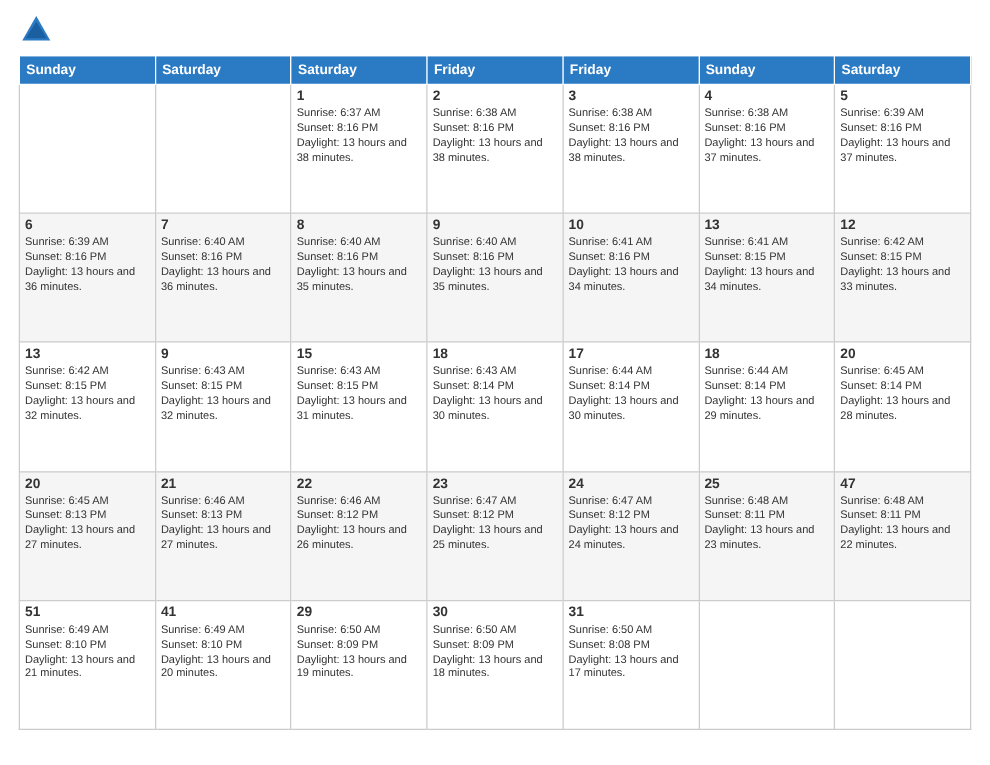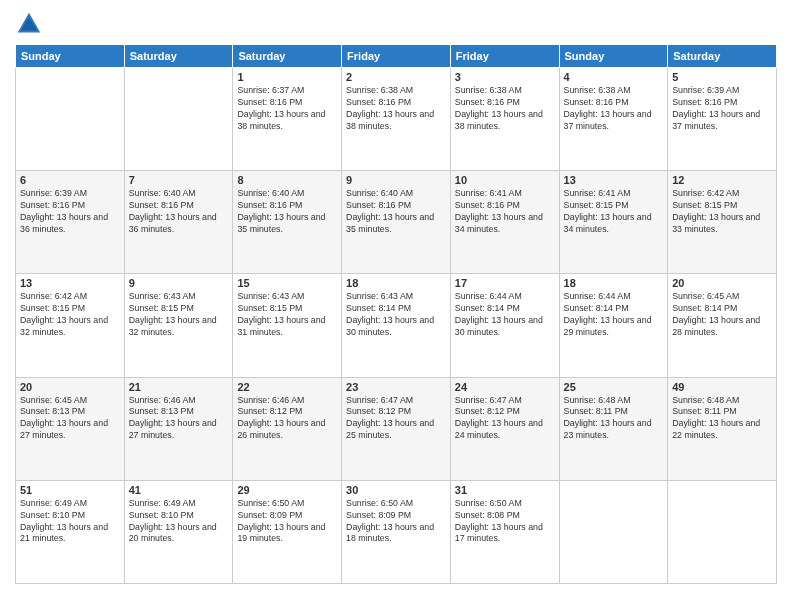--- a/index.html
+++ b/index.html
@@ -289,21 +289,21 @@
 Sunset: 8:12 PM
 Daylight: 13 hours and 24 minutes.</div>
           </td>
           <td>
             <span class="day-num">25</span>
             <div class="day-info" style="white-space: pre-line;">Sunrise: 6:48 AM
 Sunset: 8:11 PM
 Daylight: 13 hours and 23 minutes.</div>
           </td>
           <td>
-            <span class="day-num">49</span>
+            <span class="day-num">47</span>
             <div class="day-info" style="white-space: pre-line;">Sunrise: 6:48 AM
 Sunset: 8:11 PM
 Daylight: 13 hours and 22 minutes.</div>
           </td>
         </tr>
         <tr>
           <td>
             <span class="day-num">51</span>
             <div class="day-info" style="white-space: pre-line;">Sunrise: 6:49 AM
 Sunset: 8:10 PM

